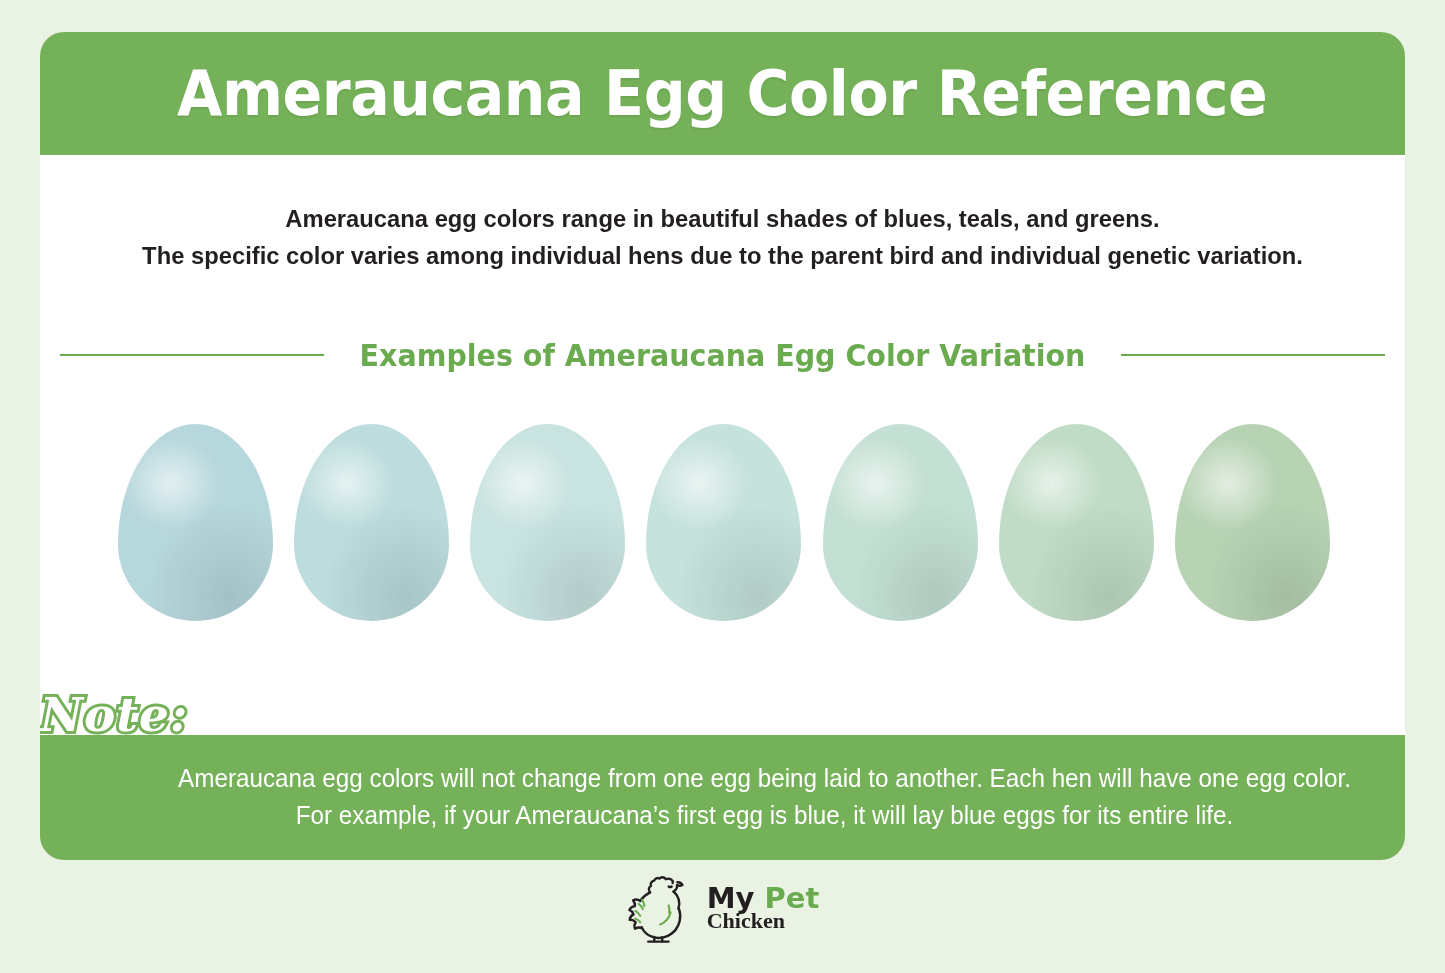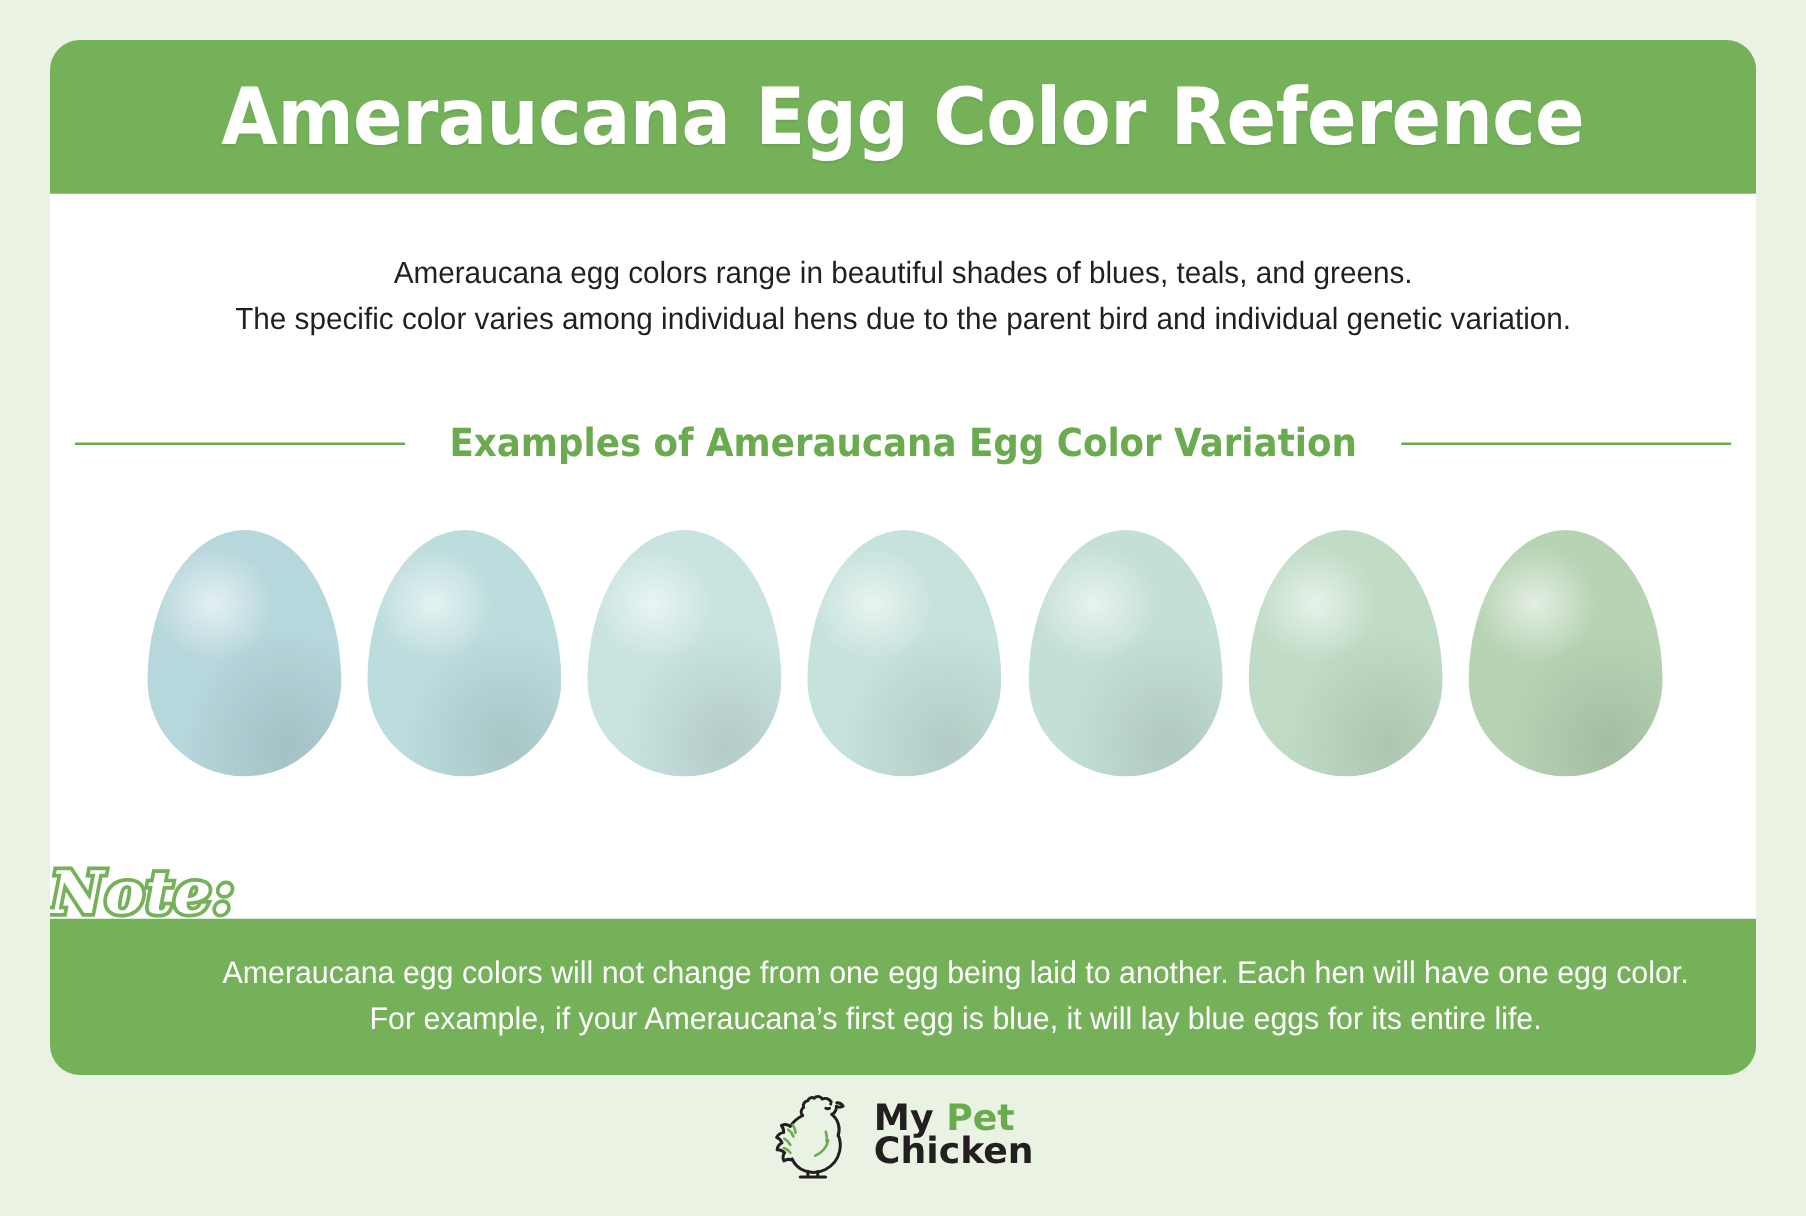--- a/index.html
+++ b/index.html
@@ -45,20 +45,21 @@
   
   #intro{
     position:absolute;
     left:0; top:168px;
     width:100%;
     text-align:center;
     color:#231f20;
     font-size:24.5px;
     line-height:37px;
     font-family:"Liberation Sans", sans-serif;
+    font-weight:bold;
   }
   #intro div{transform:scaleX(0.97);}
 
   
   #section{
     position:absolute;
     left:20px; top:305px;
     width:1325px;
     display:flex;
     align-items:center;
@@ -149,21 +150,21 @@
   }
   #logo-mark{width:76px;height:72px;display:block;}
   #logo-text{
     display:flex;
     flex-direction:column;
     line-height:0.88;
     font-family:"DejaVu Sans", sans-serif;
     font-weight:bold;
   }
   .logo-line1{font-size:29px;white-space:nowrap;}
-  .logo-line2{font-size:29px;white-space:nowrap;}
+  .logo-line2{font-size:22px;white-space:nowrap;font-family:Liberation Serif, serif;}
   .lg-dark{color:#231f20;}
   .lg-green{color:#6aab4f;}
 </style>
 </head>
 <body style="background: rgb(233, 242, 227);">
 
 <div id="card">
 
   <div id="header" style="background: rgb(116, 177, 88);">
     <div id="header-title" style="color: rgb(255, 255, 255);">Ameraucana Egg Color Reference</div>

